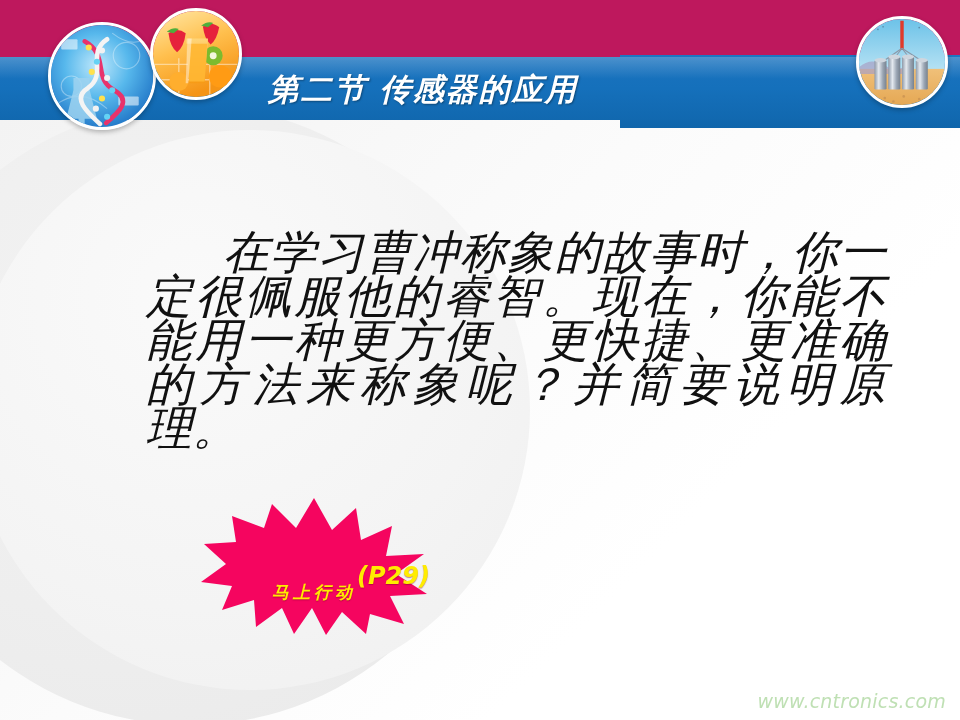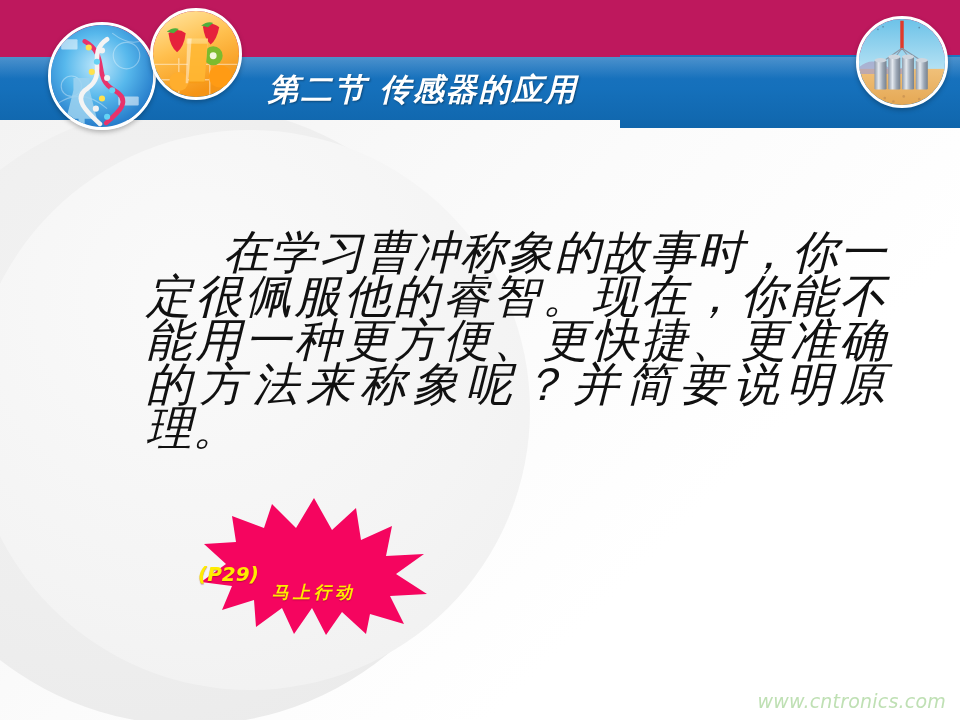--- a/index.html
+++ b/index.html
@@ -164,23 +164,23 @@
     letter-spacing: 4px;
     color: #ffec00;
     text-shadow: 0 1px 1px rgba(120,0,40,0.45);
     margin-top: 44px;
   }
   .star-label-page {
     position: absolute;
     left: 0;
     top: 66px;
     width: 232px;
-    text-align: left;
+    text-align: right;
     font-family: "DejaVu Sans", "Liberation Sans", sans-serif;
-    font-size: 20px;
+    font-size: 24px;
     font-weight: bold;
     color: #ffec00;
     text-shadow: 0 1px 1px rgba(120,0,40,0.45);
   }
 
   
   .watermark {
     position: absolute;
     right: 14px;
     bottom: 8px;

